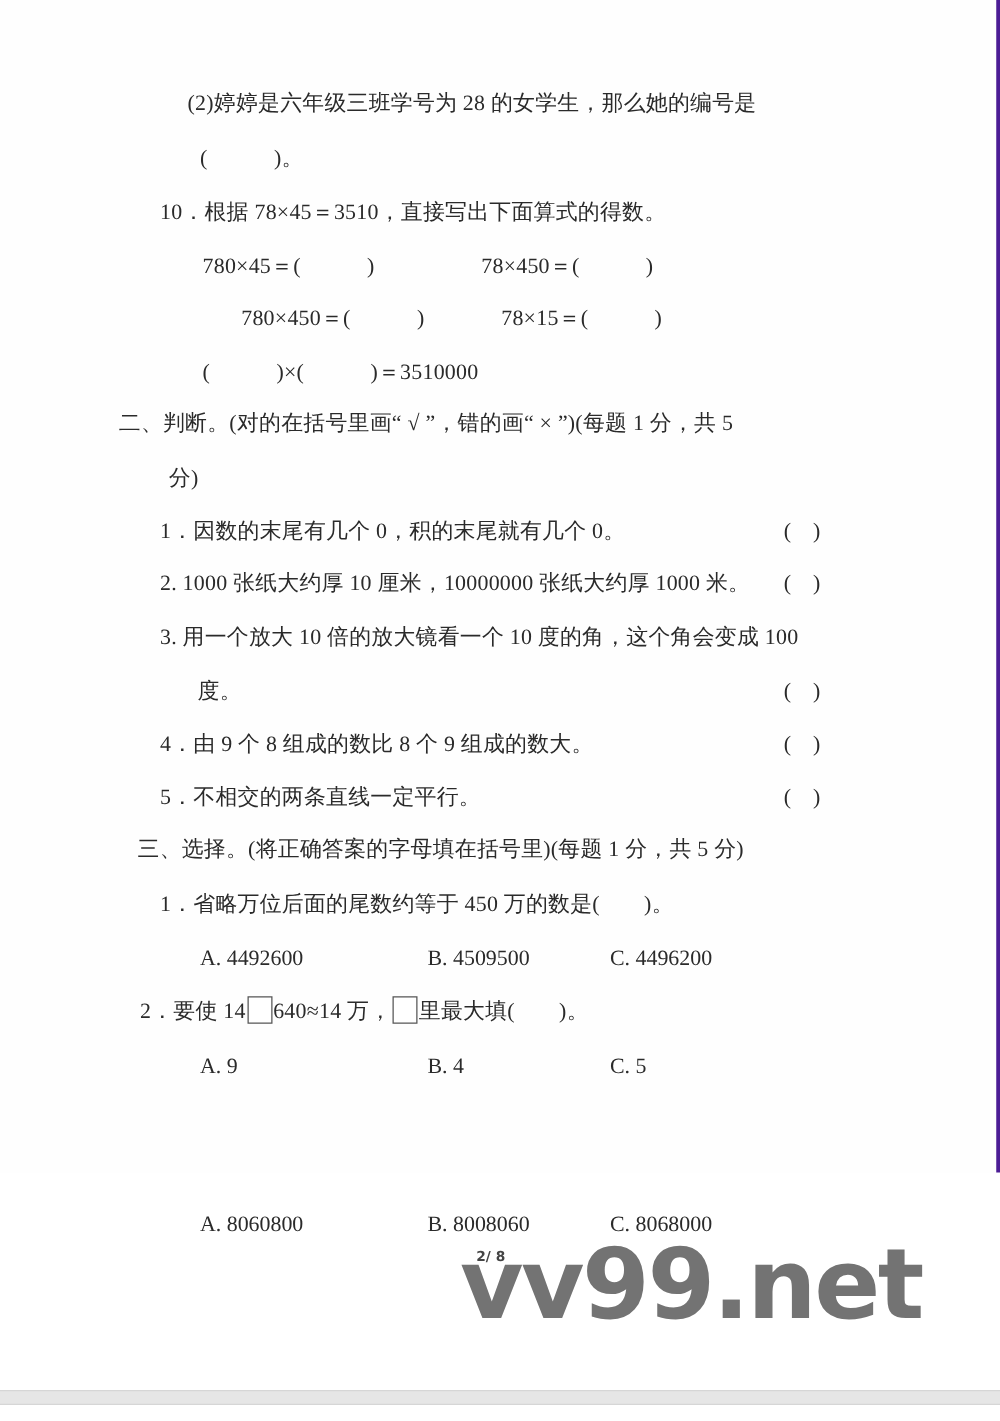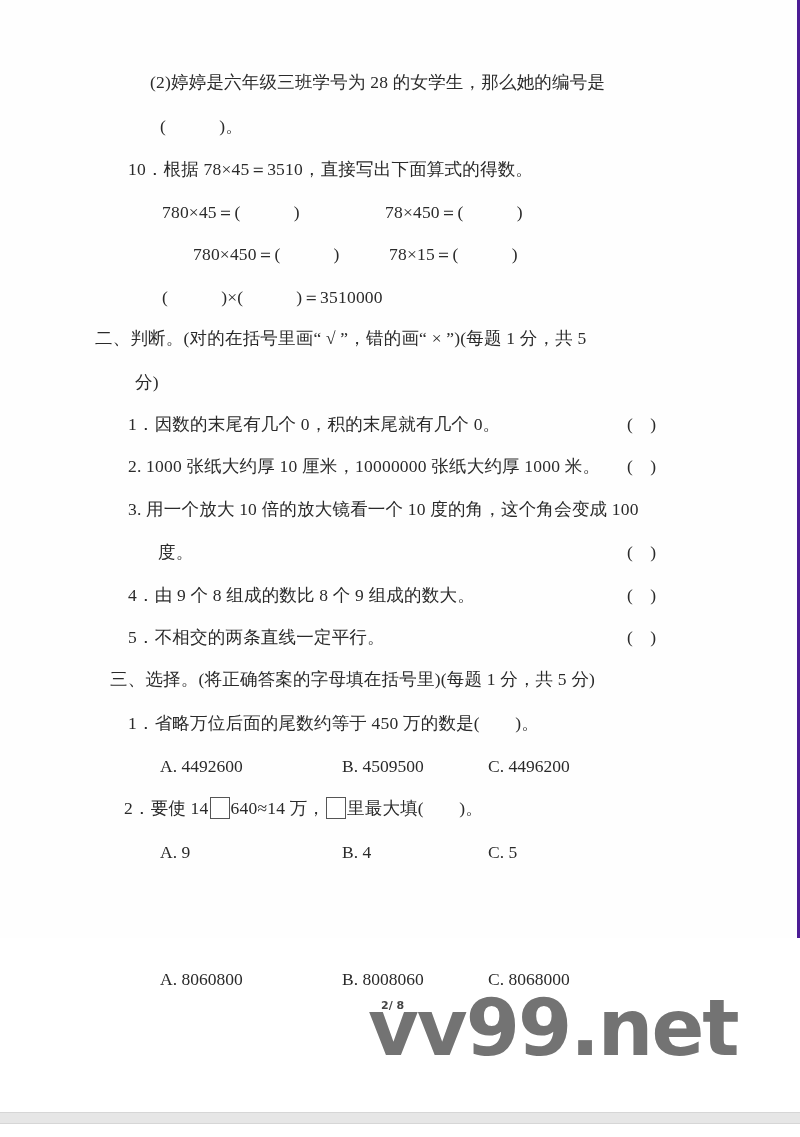--- a/index.html
+++ b/index.html
@@ -48,21 +48,21 @@
 
 <div class="page">
 
   <div class="line" style="left:150px; top:71px;">(2)婷婷是六年级三班学号为 28 的女学生，那么她的编号是</div>
   <div class="line" style="left:160px; top:115px;">(　　　)。</div>
 
   <div class="line" style="left:128px; top:158px;">10．根据 78×45＝3510，直接写出下面算式的得数。</div>
   <div class="line" style="left:162px; top:201px;">780×45＝(　　　)</div>
   <div class="line" style="left:385px; top:201px;">78×450＝(　　　)</div>
   <div class="line" style="left:162px; top:243px;margin-left:31px;">780×450＝(　　　)</div>
-  <div class="line" style="left:389px; top:243px;">78×15＝(　　　)</div>
+  <div class="line" style="left:401px; top:243px;">78×15＝(　　　)</div>
   <div class="line" style="left:162px; top:286px;">(　　　)×(　　　)＝3510000</div>
 
   <div class="line" style="left:95px; top:327px;">二、判断。(对的在括号里画“ √ ”，错的画“ × ”)(每题 1 分，共 5</div>
   <div class="line" style="left:135px; top:371px;">分)</div>
 
   <div class="line" style="left:128px; top:413px;">1．因数的末尾有几个 0，积的末尾就有几个 0。</div>
   <div class="judge" style="top:413px;">(    )</div>
 
   <div class="line" style="left:128px; top:455px;">2. 1000 张纸大约厚 10 厘米，10000000 张纸大约厚 1000 米。</div>
   <div class="judge" style="top:455px;">(    )</div>
@@ -77,21 +77,21 @@
   <div class="line" style="left:128px; top:626px;">5．不相交的两条直线一定平行。</div>
   <div class="judge" style="top:626px;">(    )</div>
 
   <div class="line" style="left:110px; top:668px;">三、选择。(将正确答案的字母填在括号里)(每题 1 分，共 5 分)</div>
 
   <div class="line" style="left:128px; top:712px;text-align:right;">1．省略万位后面的尾数约等于 450 万的数是(　　)。</div>
   <div class="opt" style="left:160px; top:755px;">A. 4492600</div>
   <div class="opt" style="left:342px; top:755px;">B. 4509500</div>
   <div class="opt" style="left:488px; top:755px;">C. 4496200</div>
 
-  <div class="line" style="left:124px; top:797px;">
+  <div class="line" style="left:112px; top:797px;">
     <span>2．要使 14</span><span class="box"></span><span>640≈14 万，</span><span class="box"></span><span>里最大填(　　)。</span>
   </div>
   <div class="opt" style="left:160px; top:841px;">A. 9</div>
   <div class="opt" style="left:342px; top:841px;">B. 4</div>
   <div class="opt" style="left:488px; top:841px;text-align:right;">C. 5</div>
 
   <div class="opt" style="left:160px; top:968px;">A. 8060800</div>
   <div class="opt" style="left:342px; top:968px;">B. 8008060</div>
   <div class="opt" style="left:488px; top:968px;">C. 8068000</div>
 

